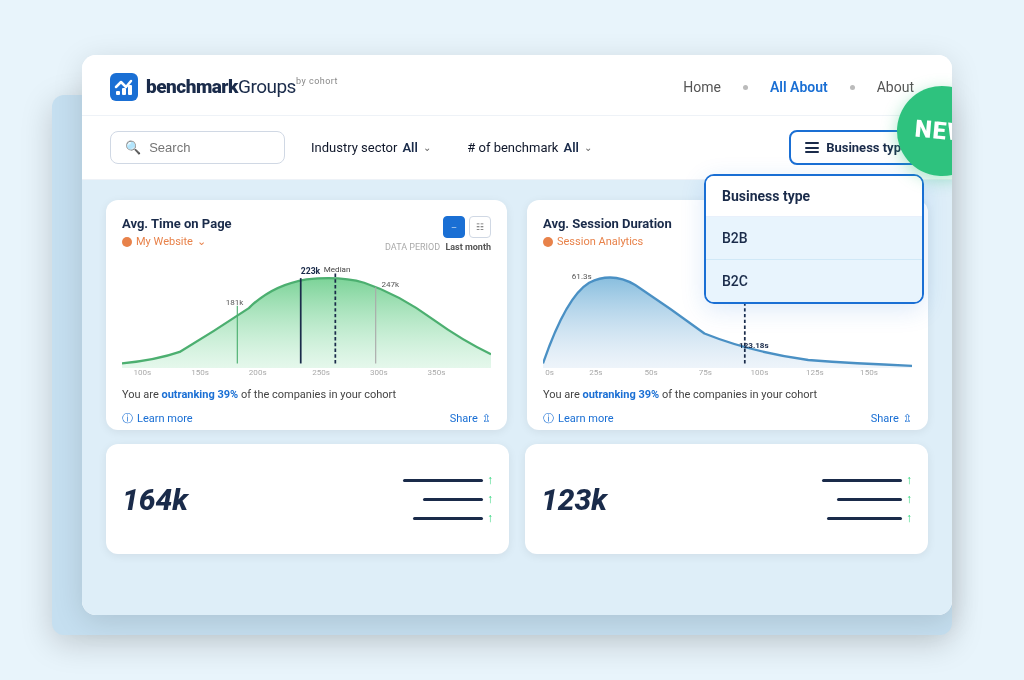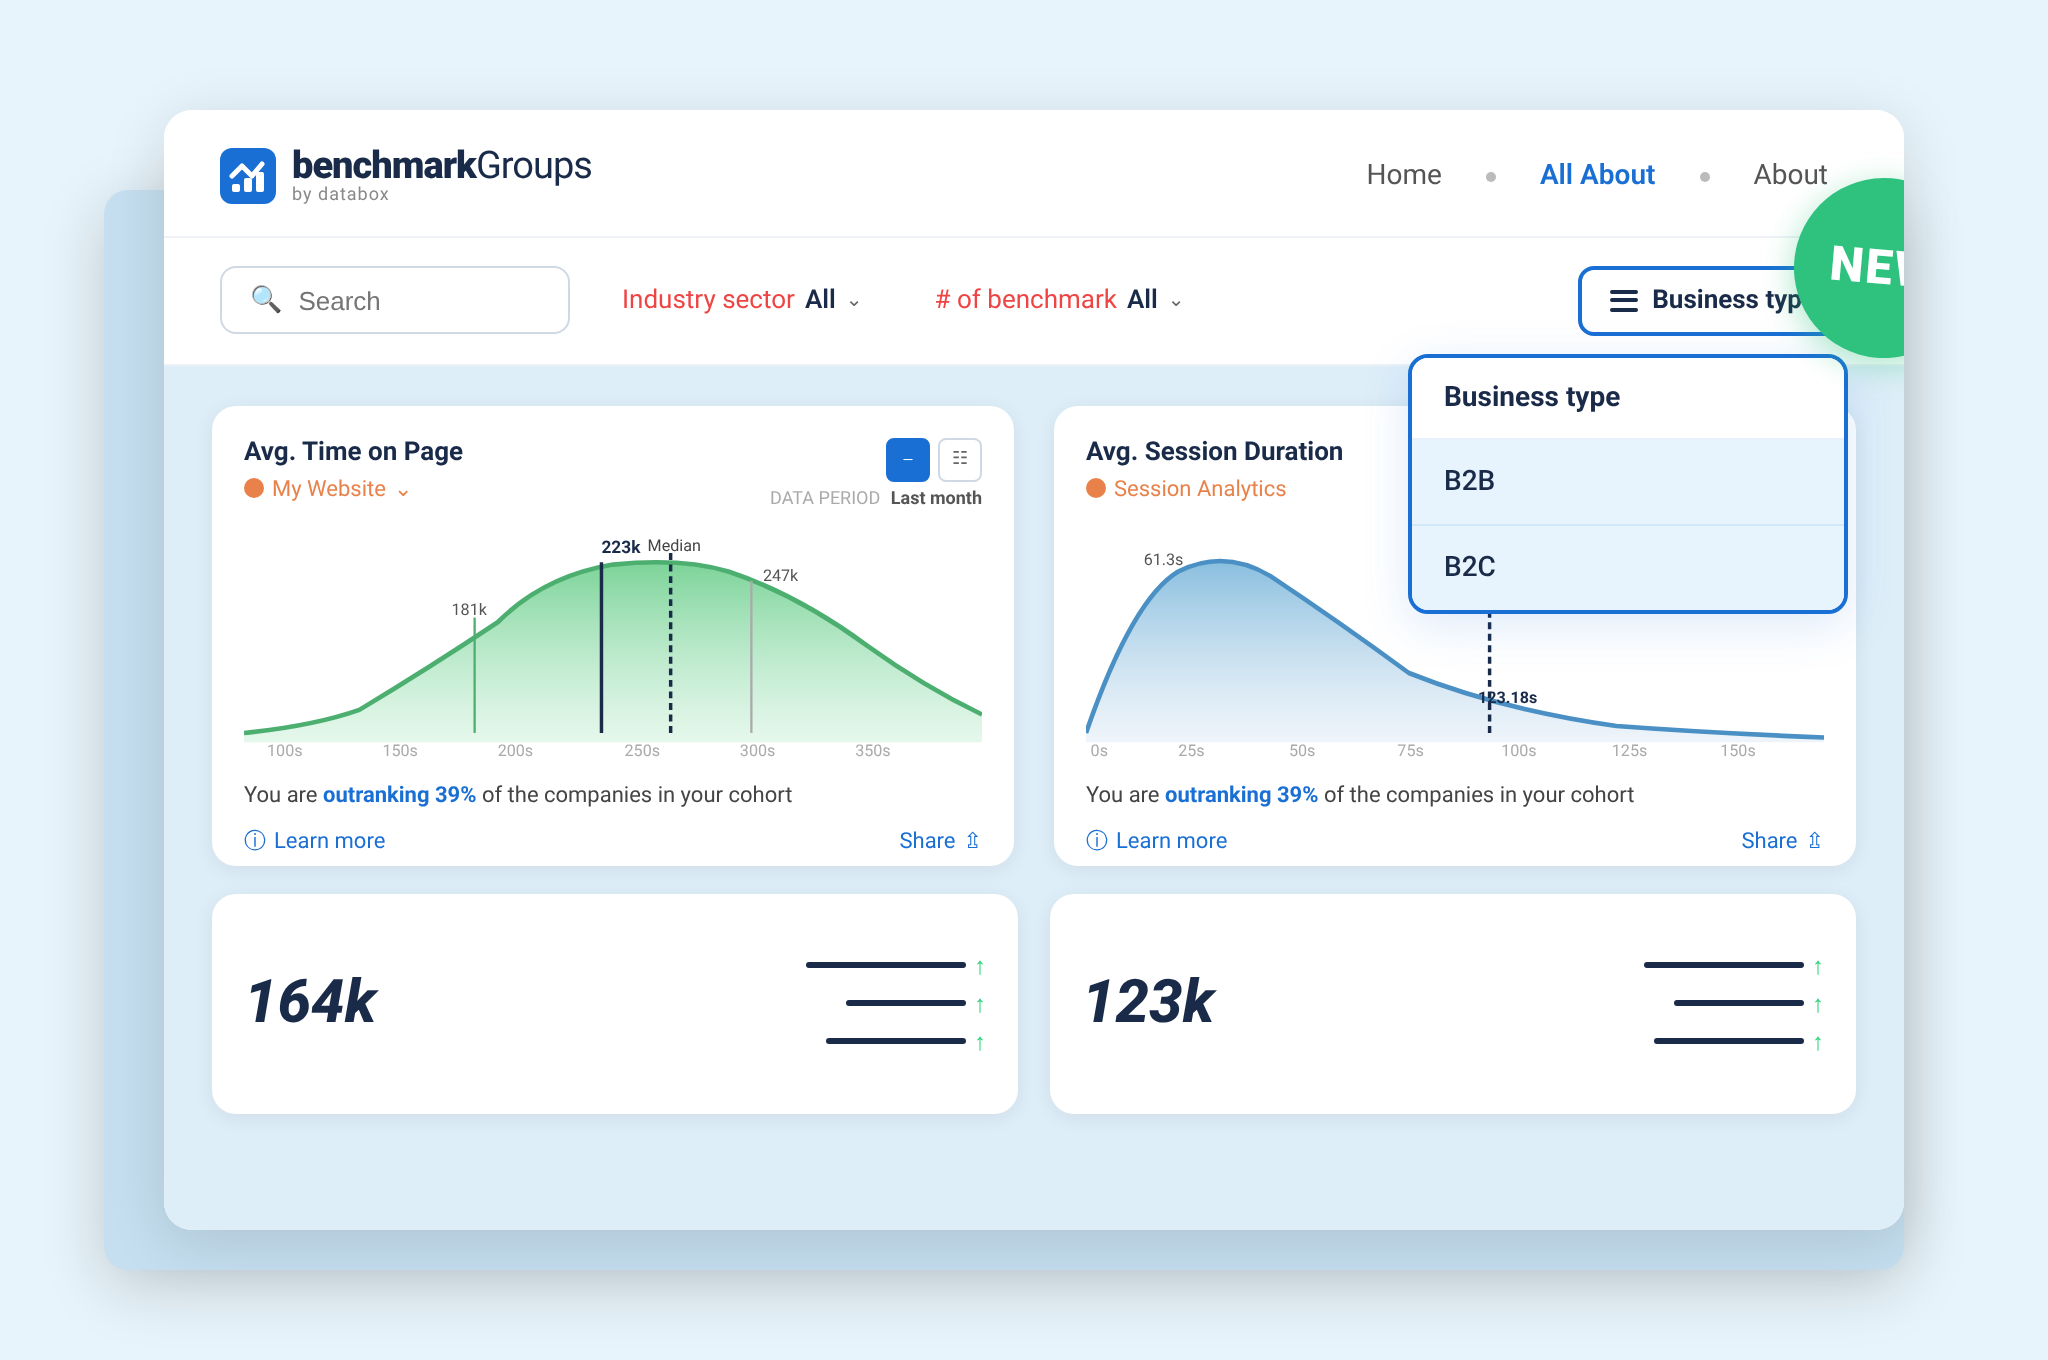--- a/index.html
+++ b/index.html
@@ -64,21 +64,21 @@
       gap: 8px;
     }
 
     .logo-icon {
       width: 28px;
       height: 28px;
     }
 
     .logo-text {
       display: flex;
-      flex-direction: column;
+      flex-direction: row;
       line-height: 1.1;
     }
 
     .logo-main {
       font-size: 19px;
       font-weight: 700;
       color: #1a2b4a;
       letter-spacing: -0.5px;
     }
 
@@ -162,21 +162,21 @@
       gap: 5px;
       font-size: 13px;
       color: #444;
       cursor: pointer;
       padding: 8px 10px;
       border-radius: 6px;
       white-space: nowrap;
     }
 
     .filter-select .filter-label {
-      color: #ef4444;
+      color: #0f172a;
     }
 
     .filter-select .filter-value {
       color: #1a2b4a;
       font-weight: 600;
     }
 
     .chevron {
       font-size: 10px;
       color: #666;
@@ -488,21 +488,21 @@
           <rect width="28" height="28" rx="6" fill="#1a6fd4"></rect>
           <path d="M6 14 L11 9 L16 14 L21 8" stroke="white" stroke-width="2.5" stroke-linecap="round" stroke-linejoin="round" fill="none"></path>
           <rect x="6" y="18" width="4" height="4" rx="1" fill="white"></rect>
           <rect x="12" y="15" width="4" height="7" rx="1" fill="white"></rect>
           <rect x="18" y="12" width="4" height="10" rx="1" fill="white"></rect>
         </svg>
         <div class="logo-text">
           <div class="logo-main">
             <strong>benchmark</strong><span>Groups</span>
           </div>
-          <div class="logo-sub">by databox</div>
+          <div class="logo-sub">by cohort</div>
         </div>
       </div>
 
       <nav class="nav">
         <span class="nav-item">Home</span>
         <span class="nav-dot"></span>
         <span class="nav-item active">All About</span>
         <span class="nav-dot"></span>
         <span class="nav-item">About</span>
       </nav>

